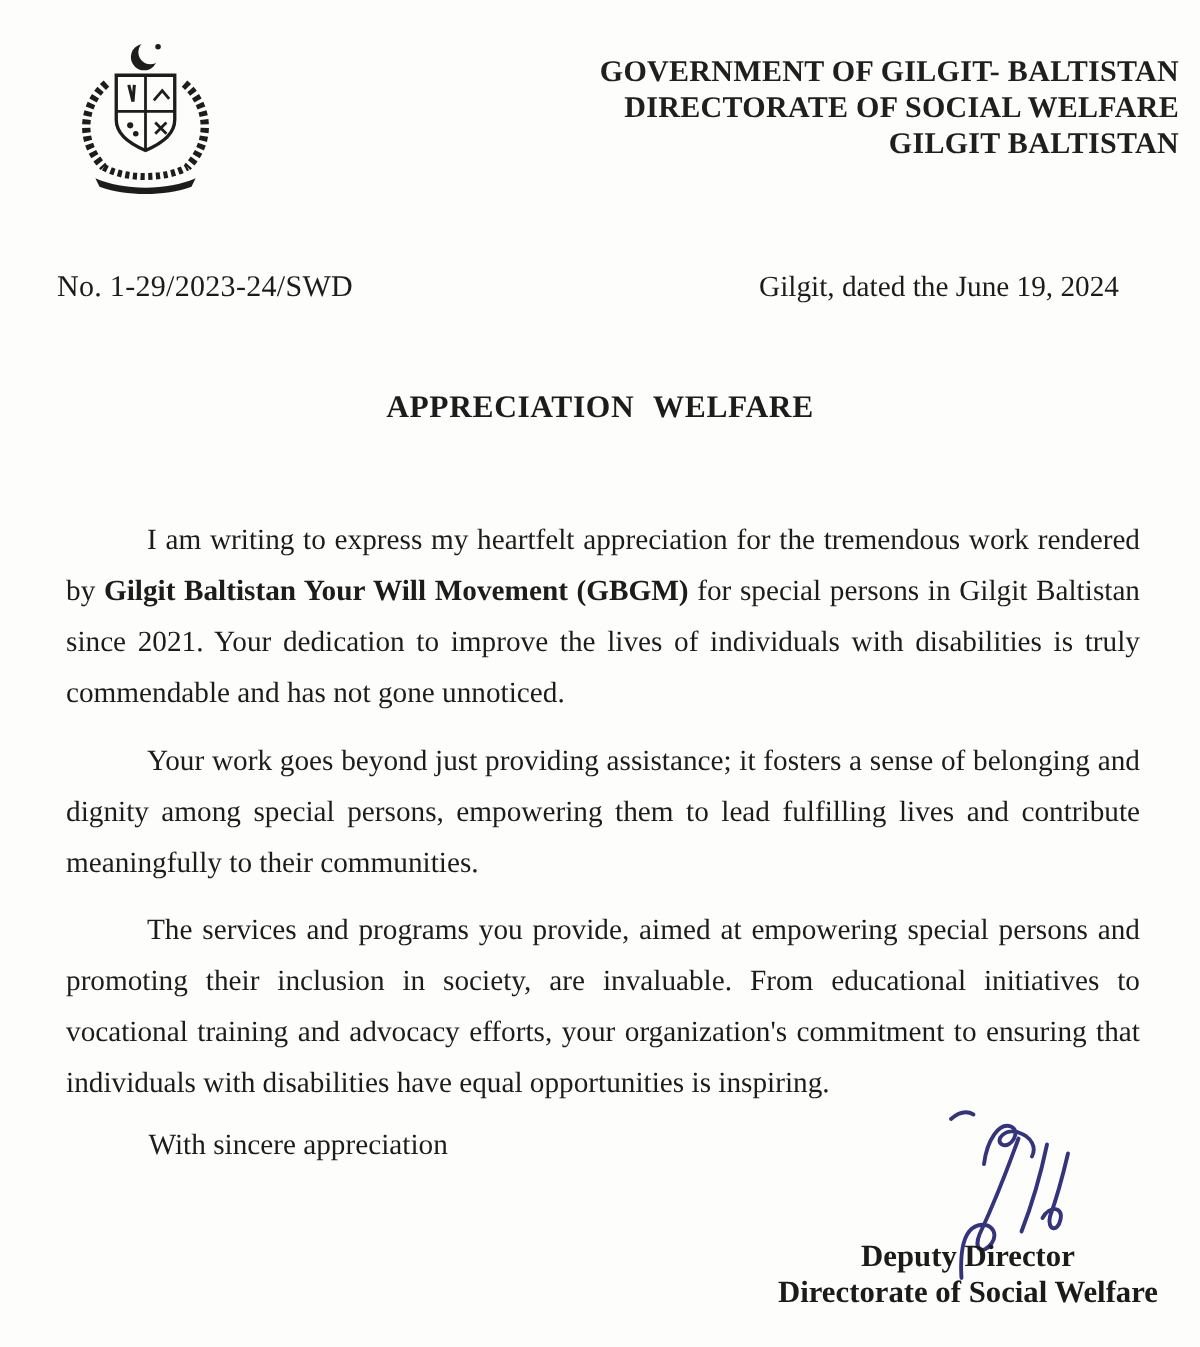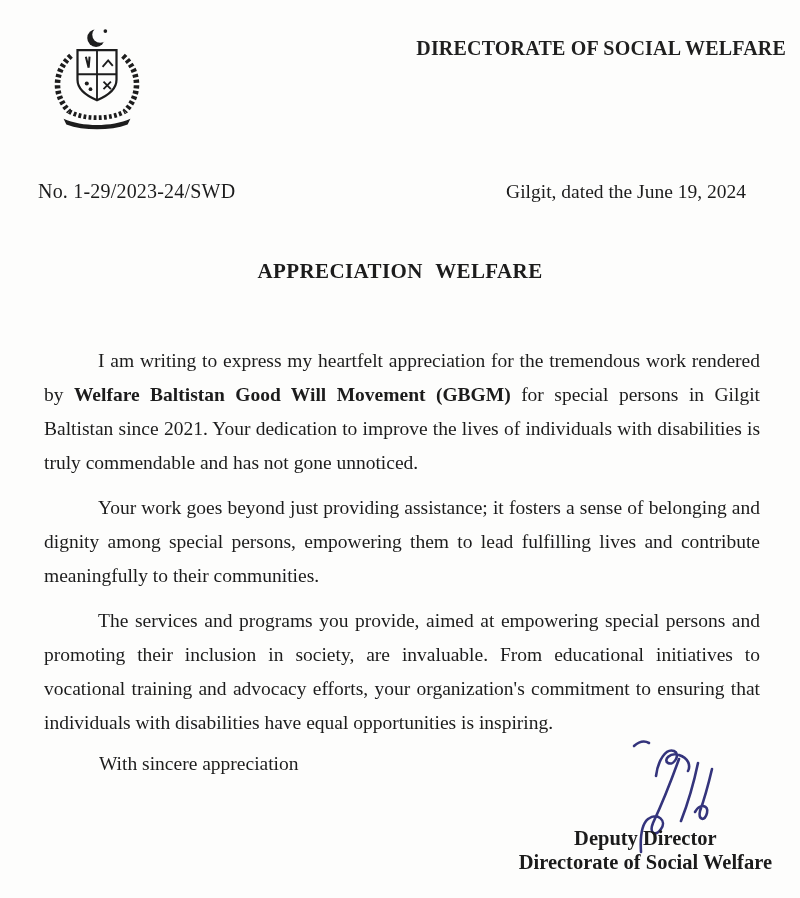--- a/index.html
+++ b/index.html
@@ -114,33 +114,35 @@
       <path d="M38 33 l3 12 M42 33 l-1 12" stroke="#1d1d1d" stroke-width="2.2"></path>
       <path d="M56 44 l6 -7 l5 6" stroke="#1d1d1d" stroke-width="2"></path>
       <circle cx="39" cy="62" r="2.2" fill="#1d1d1d"></circle>
       <circle cx="43" cy="68" r="2" fill="#1d1d1d"></circle>
       <path d="M57 60 l8 8 M65 60 l-8 8" stroke="#1d1d1d" stroke-width="2"></path>
 
       <path d="M14 100 C34 109 66 109 86 100 L83 106 C64 113 36 113 17 106 Z" fill="#1d1d1d"></path>
     </svg>
 
     <div class="org-block">
+      <div>GOVERNMENT OF GILGIT- BALTISTAN</div>
       <div>DIRECTORATE OF SOCIAL WELFARE</div>
+      <div>GILGIT BALTISTAN</div>
     </div>
   </div>
 
   <div class="ref-row">
     <span class="ref-number">No. 1-29/2023-24/SWD</span>
     <span class="ref-date">Gilgit, dated the June 19, 2024</span>
   </div>
 
   <div class="letter-title">APPRECIATION WELFARE</div>
 
   <div class="body-text">
-    <p><span>I am writing to express my heartfelt appreciation for the tremendous work rendered by </span><span class="bold-span">Welfare Baltistan Good Will Movement (GBGM)</span><span> for special persons in Gilgit Baltistan since 2021. Your dedication to improve the lives of individuals with disabilities is truly commendable and has not gone unnoticed.</span></p>
+    <p><span>I am writing to express my heartfelt appreciation for the tremendous work rendered by </span><span class="bold-span">Gilgit Baltistan Your Will Movement (GBGM)</span><span> for special persons in Gilgit Baltistan since 2021. Your dedication to improve the lives of individuals with disabilities is truly commendable and has not gone unnoticed.</span></p>
     <p>Your work goes beyond just providing assistance; it fosters a sense of belonging and dignity among special persons, empowering them to lead fulfilling lives and contribute meaningfully to their communities.</p>
     <p>The services and programs you provide, aimed at empowering special persons and promoting their inclusion in society, are invaluable. From educational initiatives to vocational training and advocacy efforts, your organization's commitment to ensuring that individuals with disabilities have equal opportunities is inspiring.</p>
   </div>
 
   <div class="closing">With sincere appreciation</div>
 
   <svg class="signature-svg" viewBox="0 0 140 145" xmlns="http://www.w3.org/2000/svg">
     <g stroke="#34347c" stroke-width="2.6" fill="none" stroke-linecap="round">
       <path d="M34 34 q8 -7 15 -3"></path>
       <path d="M56 64 C58 48 66 36 74 39 C81 42 74 54 68 51 C63 48 70 40 79 43 C88 46 91 53 88 59"></path>

